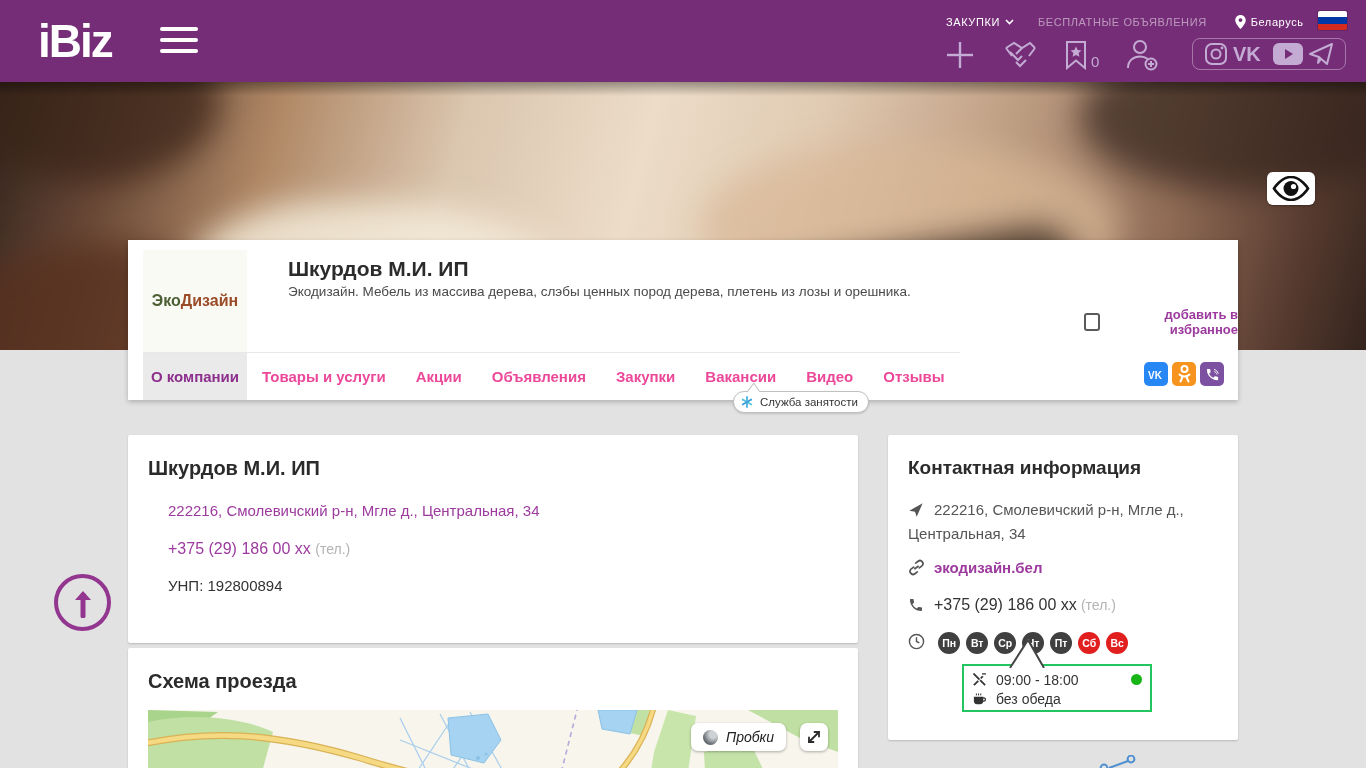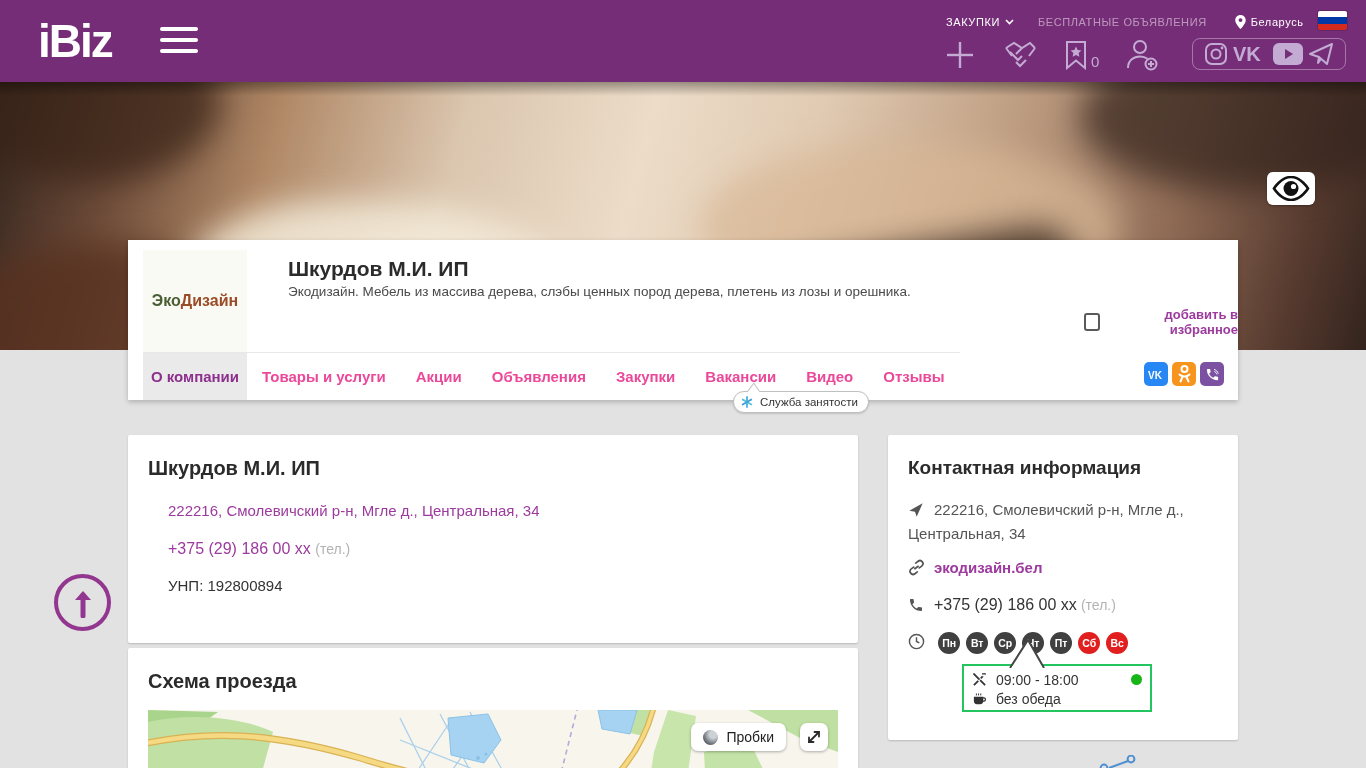--- a/index.html
+++ b/index.html
@@ -75,21 +75,21 @@
   .unp-line { margin-top:19px; color:#333; }
 
   .map-card { left:128px; top:648px; width:730px; height:200px; padding:22px 20px; }
   .map-card h2 { font-size:20px; color:#2b2b2b; }
   .map { position:absolute; left:20px; top:62px; width:690px; height:120px; background:#f7f5ec; overflow:hidden; }
   .map svg.geo { position:absolute; left:0; top:0; }
   .traffic-btn { position:absolute; right:52px; top:13px; height:28px; background:#fff; border-radius:7px;
                  box-shadow:0 1px 3px rgba(0,0,0,.3); display:flex; align-items:center; gap:8px; padding:0 12px; cursor:pointer; }
   .traffic-btn .ball { width:15px; height:15px; border-radius:50%;
                  background:radial-gradient(circle at 68% 30%, #cdd2d6 25%, #5e646b 72%); }
-  .traffic-btn .t { font-size:14px; color:#222; }
+  .traffic-btn .t { font-size:14px; color:#222;font-style:italic; }
   .expand-btn { position:absolute; right:10px; top:13px; width:28px; height:28px; background:#fff; border-radius:7px;
                 box-shadow:0 1px 3px rgba(0,0,0,.3); display:flex; align-items:center; justify-content:center; cursor:pointer; }
 
   .contact-card { left:888px; top:435px; width:350px; height:305px; padding:22px 20px; }
   .contact-card h3 { font-size:19px; color:#2b2b2b; margin-bottom:20px; }
   .c-row { position:relative; font-size:15px; color:#555; line-height:21px; margin-bottom:13px; }
   .c-row .ic { display:inline-block; width:26px; vertical-align:-3px; }
   .site { font-weight:bold; }
   .c-phone { color:#333; font-size:16px; }
   .days { display:inline-flex; gap:6px; vertical-align:middle; }

